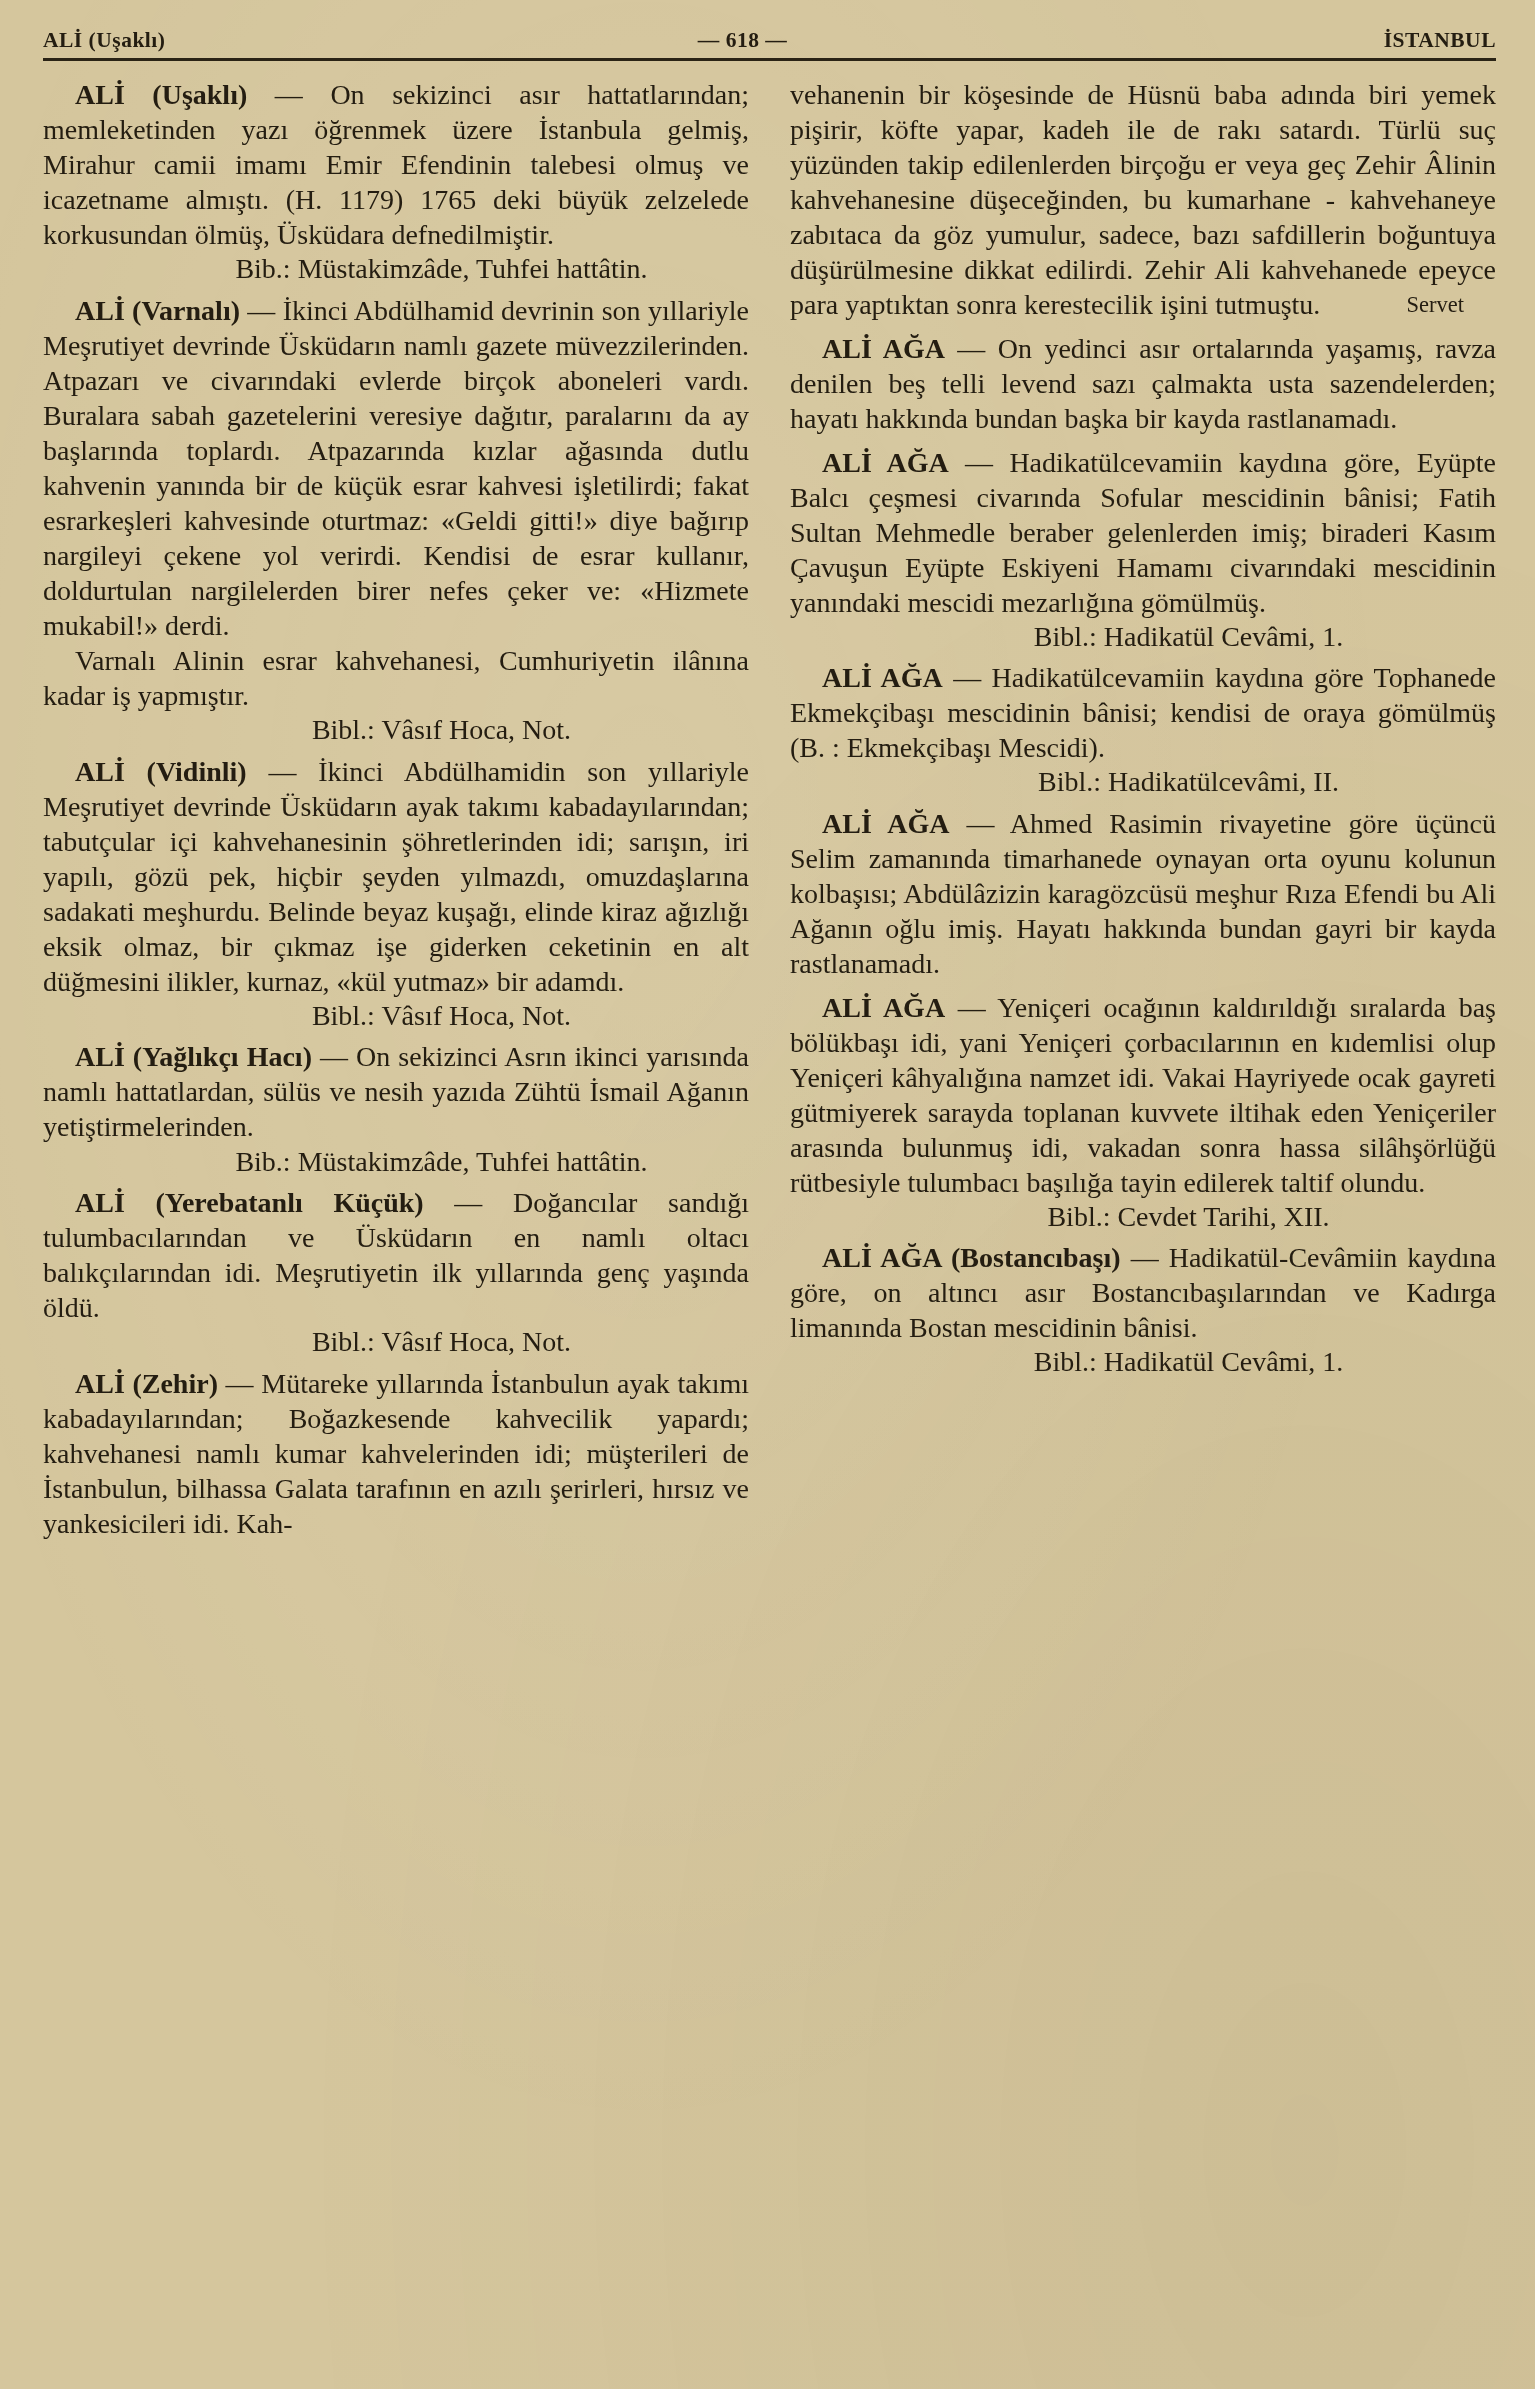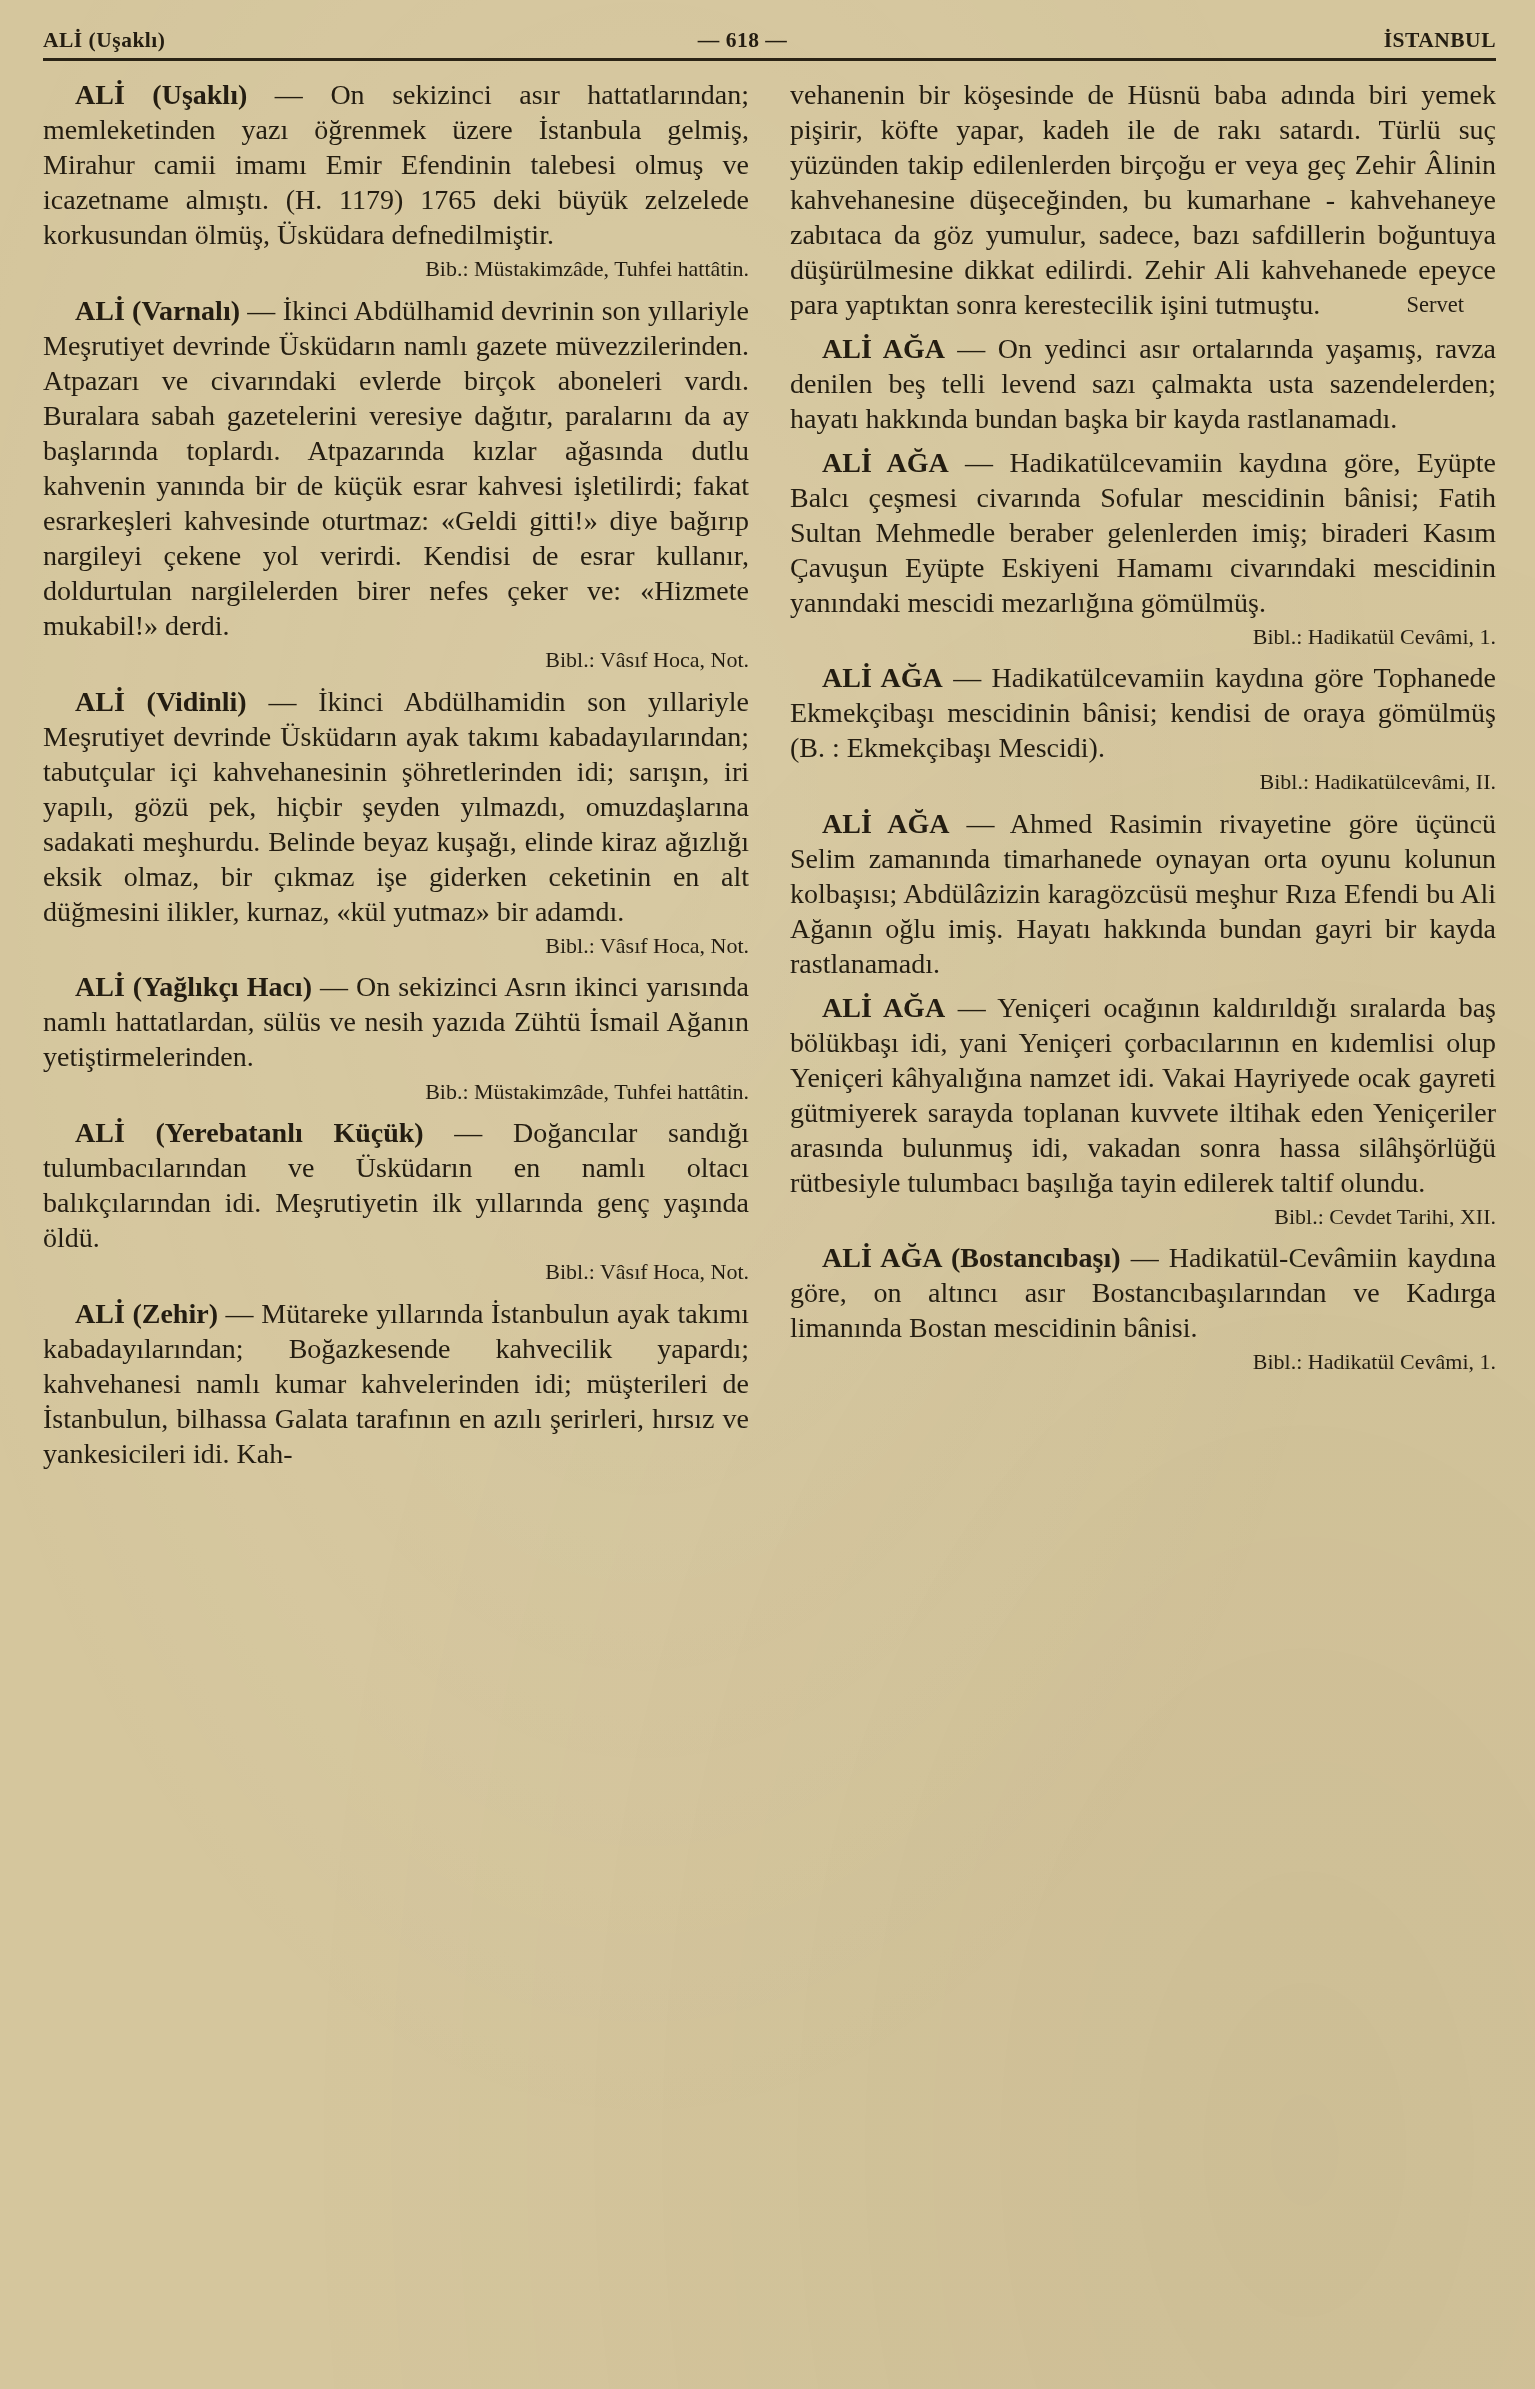--- a/index.html
+++ b/index.html
@@ -42,23 +42,23 @@
     hyphens: auto;
   }
 
   .entry { margin-top: 8.6px; }
   .entry:first-child { margin-top: 0; }
   .para { margin: 0; text-indent: 32px; }
   .para.no-indent { text-indent: 0; }
   .entry-title { font-weight: bold; }
 
   .bib {
-    font-size: 22px;
+    font-size: 28px;
     line-height: 30px;
-    text-align: right;
+    text-align: center;
     text-indent: 0;
     padding-left: 91px;
     margin: 2.1px 0 5.4px 0;
   }
 
   .signature {
     text-align: right;
     font-weight: normal;
     font-size: 22.5px;
     line-height: 35px;
@@ -78,20 +78,21 @@
   <div class="rule"></div>
 
   <div class="columns">
     <div class="col" id="col-left">
         <div class="entry">
           <p class="para"><span class="entry-title">ALİ (Uşaklı)</span> — On sekizinci asır hattatlarından; memleketinden yazı öğrenmek üzere İstanbula gelmiş, Mirahur camii imamı Emir Efendinin talebesi olmuş ve icazetname almıştı. (H. 1179) 1765 deki büyük zelzelede korkusundan ölmüş, Üsküdara defnedilmiştir.</p>
           <div class="bib">Bib.: Müstakimzâde, Tuhfei hattâtin.</div>
         </div>
         <div class="entry">
           <p class="para"><span class="entry-title">ALİ (Varnalı)</span> — İkinci Abdülhamid devrinin son yıllariyle Meşrutiyet devrinde Üsküdarın namlı gazete müvezzilerinden. Atpazarı ve civarındaki evlerde birçok aboneleri vardı. Buralara sabah gazetelerini veresiye dağıtır, paralarını da ay başlarında toplardı. Atpazarında kızlar ağasında dutlu kahvenin yanında bir de küçük esrar kahvesi işletilirdi; fakat esrarkeşleri kahvesinde oturtmaz: «Geldi gitti!» diye bağırıp nargileyi çekene yol verirdi. Kendisi de esrar kullanır, doldurtulan nargilelerden birer nefes çeker ve: «Hizmete mukabil!» derdi.</p>
+          <p class="para">Varnalı Alinin esrar kahvehanesi, Cumhuriyetin ilânına kadar iş yapmıştır.</p>
           <div class="bib">Bibl.: Vâsıf Hoca, Not.</div>
         </div>
         <div class="entry">
           <p class="para"><span class="entry-title">ALİ (Vidinli)</span> — İkinci Abdülhamidin son yıllariyle Meşrutiyet devrinde Üsküdarın ayak takımı kabadayılarından; tabutçular içi kahvehanesinin şöhretlerinden idi; sarışın, iri yapılı, gözü pek, hiçbir şeyden yılmazdı, omuzdaşlarına sadakati meşhurdu. Belinde beyaz kuşağı, elinde kiraz ağızlığı eksik olmaz, bir çıkmaz işe giderken ceketinin en alt düğmesini ilikler, kurnaz, «kül yutmaz» bir adamdı.</p>
           <div class="bib">Bibl.: Vâsıf Hoca, Not.</div>
         </div>
         <div class="entry">
           <p class="para"><span class="entry-title">ALİ (Yağlıkçı Hacı)</span> — On sekizinci Asrın ikinci yarısında namlı hattatlardan, sülüs ve nesih yazıda Zühtü İsmail Ağanın yetiştirmelerinden.</p>
           <div class="bib">Bib.: Müstakimzâde, Tuhfei hattâtin.</div>
         </div>

